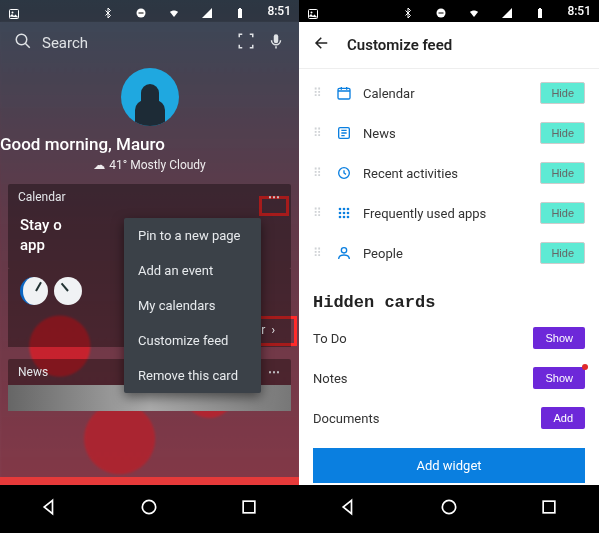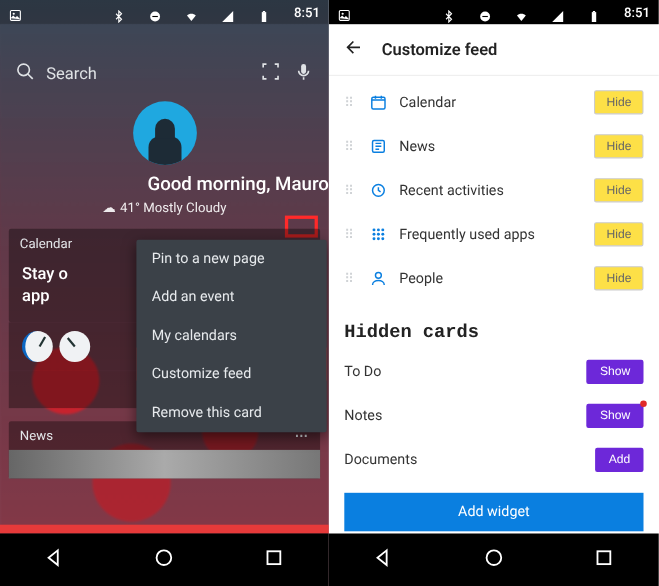--- a/index.html
+++ b/index.html
@@ -12,63 +12,63 @@
     overflow: hidden;
   }
   .phone { position: relative; height: 533px; overflow: hidden; }
   .left { width: 299px; background: linear-gradient(180deg,#3b4a5a 0%, #6a3545 40%, #8a4555 100%); }
   .right { width: 300px; background: #fff; display: flex; flex-direction: column; }
 
   
   .status { height: 22px; background: rgba(0,0,0,0.85); display: flex; justify-content: space-between; align-items: center; padding: 0 8px; }
   .left .status { background: rgba(0,0,0,0.25); }
   .status-left { display:flex; gap:4px; }
-  .status-right { display:flex; gap:21px; align-items:flex-end; }
+  .status-right { display:flex; gap:21px; align-items:flex-start; }
   .sicon { width:12px; height:12px; }
   .sicon svg { width:100%; height:100%; }
   .stime { color:#fff; font-size:12px; font-weight:500; }
   .right .status { background:#000; }
   .right .status .stime { color:#fff; }
 
   
   .bgimg {
     position:absolute; inset:22px 0 48px 0;
     background:
       radial-gradient(circle at 20% 70%, rgba(220,30,40,0.8) 0 30px, transparent 31px),
       radial-gradient(circle at 70% 80%, rgba(200,30,40,0.7) 0 25px, transparent 26px),
       radial-gradient(circle at 40% 90%, rgba(190,30,40,0.7) 0 35px, transparent 36px),
       linear-gradient(180deg,rgba(60,70,85,0.6),rgba(130,50,65,0.6));
     filter: blur(1px);
   }
   .left-content { position:relative; z-index:2; }
 
-  .searchbar { display:flex; align-items:center; padding:10px 14px; gap:10px; color:#e0e3e6;margin-top:24px; }
+  .searchbar { display:flex; align-items:center; padding:10px 14px; gap:10px; color:#e0e3e6; }
   .searchbar svg { width:18px; height:18px; }
   .search-text { flex:1; font-size:15px; color:#dfe2e5; }
   .search-right { display:flex; gap:12px; }
   .search-right svg { width:18px; height:18px; }
 
-  .hero { text-align:right; color:#fff; margin-top:4px; }
+  .hero { text-align:left; color:#fff; margin-top:4px; }
   .avatar { width:58px; height:58px; border-radius:50%; background:#1fa8e0; margin:0 auto; position:relative; overflow:hidden; }
   .avatar::after { content:""; position:absolute; left:50%; top:16px; transform:translateX(-50%); width:18px; height:18px; background:#1d2b36; border-radius:50% 50% 0 0; }
   .avatar::before { content:""; position:absolute; left:50%; bottom:0; transform:translateX(-50%); width:30px; height:26px; background:#1d2b36; border-radius:10px 10px 0 0; }
   .greeting { font-size:17px; font-weight:500; margin-top:8px; }
   .weather { font-size:12px; opacity:0.9; margin-top:4px; display:flex; align-items:center; justify-content:center; gap:4px; }
 
   .card { margin:12px 8px 0; background:rgba(0,0,0,0.35); border-radius:2px; color:#fff; position:relative; }
   .card-header { display:flex; justify-content:space-between; align-items:center; padding:6px 10px 6px 10px; font-size:12px; color:#e3e6e9; }
   .ellipsis { letter-spacing:1px; font-weight:bold; color:#cfd3d6; }
   .highlight-red { position:absolute; border:3px solid #ff2a2a; pointer-events:none; }
   .hl-ellipsis { top:196px; right:10px; width:30px; height:20px; }
   .hl-customize { top:316px; left:124px; width:173px; height:30px; }
 
   .card-body { padding:6px 12px 14px; }
   .card-title { font-size:15px; font-weight:500; line-height:1.3; }
 
-  .menu { position:absolute; top:218px; left:124px; width:173px; background:#3b4148; border-radius:2px; box-shadow:0 4px 12px rgba(0,0,0,0.5); z-index:5; }
+  .menu { position:absolute; top:218px; left:124px; width:137px; background:#3b4148; border-radius:2px; box-shadow:0 4px 12px rgba(0,0,0,0.5); z-index:5; }
   .menu-item { padding:10px 14px; font-size:13px; color:#e7eaed; cursor:pointer; }
   .menu-item + .menu-item { }
 
   .show-cal { text-align:right; padding:10px 16px; font-size:12px; color:#e7eaed; background:rgba(0,0,0,0.35); margin:0 8px; display:flex; justify-content:flex-end; align-items:center; gap:6px; }
   .clocks { display:flex; gap:6px; padding:8px 12px; background:rgba(0,0,0,0.35); margin:0 8px; }
   .clock { width:28px; height:28px; border-radius:50%; background:#f0f2f4; position:relative; }
   .clock::before { content:""; position:absolute; left:50%; top:50%; width:2px; height:10px; background:#233; transform-origin:bottom; transform:translate(-50%,-100%) rotate(30deg); }
   .clock.c2::before { transform:translate(-50%,-100%) rotate(-40deg); }
   .clock.c1 { border-left:3px solid #0b66c2; }
 
@@ -86,21 +86,21 @@
   .r-header { display:flex; align-items:center; padding:12px 14px; gap:16px; border-bottom:1px solid #eee; }
   .r-header svg { width:18px; height:18px; }
   .r-title { font-size:15px; font-weight:600; color:#222; }
 
   .feed-list { padding:4px 14px 8px; }
   .feed-item { display:flex; align-items:center; padding:9px 0; gap:10px; }
   .drag { color:#d0d3d6; font-size:12px; width:12px; letter-spacing:-2px; line-height:6px; }
   .feed-icon { width:18px; height:18px; display:flex; align-items:center; justify-content:center; }
   .feed-icon svg { width:16px; height:16px; }
   .feed-label { flex:1; font-size:13px; color:#333; }
-  .hide-btn { font-size:11px; color:#666; border:1px solid #ccc; background:#fde047; padding:4px 10px; border-radius:2px; cursor:pointer; }
+  .hide-btn { font-size:11px; color:#666; border:1px solid #ccc; background:#5eead4; padding:4px 10px; border-radius:2px; cursor:pointer; }
 
   .section-title { font-size:17px; font-weight:700; color:#222; padding:12px 14px 6px;font-family:Liberation Mono, monospace; }
 
   .hidden-list { padding:0 14px; }
   .hidden-item { display:flex; align-items:center; justify-content:space-between; padding:9px 0; }
   .hidden-label { font-size:13px; color:#333; }
   .show-btn { font-size:11px; color:#fff; background:#6d28d9; border:none; padding:5px 12px; border-radius:2px; cursor:pointer; position:relative; }
   .show-btn.dot::after { content:""; position:absolute; top:-3px; right:-3px; width:6px; height:6px; background:#e02a2a; border-radius:50%; }
 
   .add-widget { margin:10px 14px 0; background:#0a7fe0; color:#fff; text-align:center; padding:10px 0; font-size:13px; cursor:pointer; }

